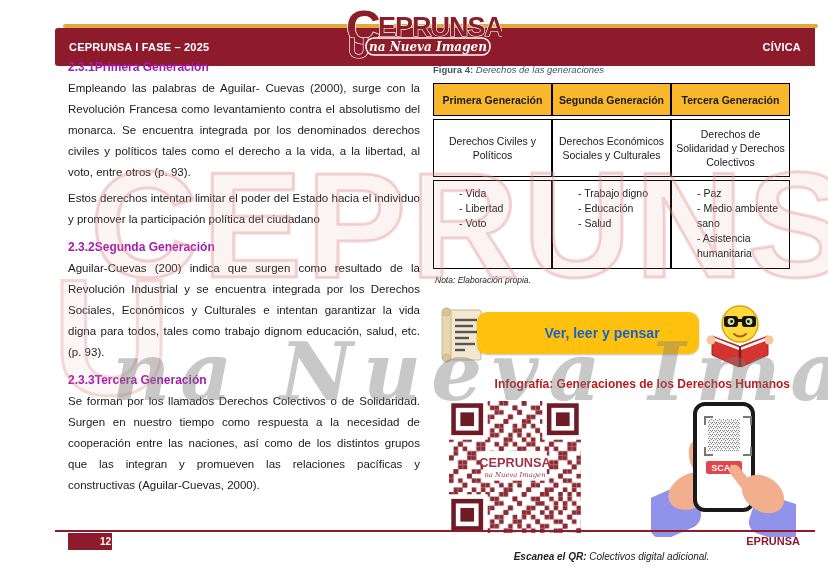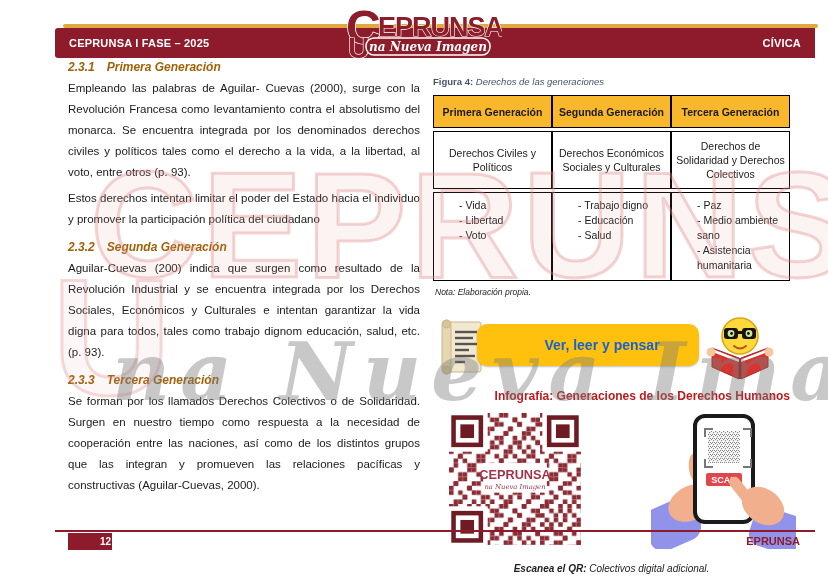--- a/index.html
+++ b/index.html
@@ -22,30 +22,30 @@
     color:rgba(226,139,139,0.08); -webkit-text-stroke:3px rgba(226,139,139,0.32);
   }
   .wm-script {
     position:absolute; left:112px; top:332px; font-family:"DejaVu Serif", serif;
     font-style:italic; font-weight:bold; font-size:80px; line-height:1;
     letter-spacing:10px; color:rgba(125,125,125,0.42); white-space:nowrap;
   }
 
   
   .gold-line { position:absolute; left:63px; right:10px; top:24px; height:4px; background:#E0A93E; border-radius:2px; z-index:1; }
-  .top-bar { position:absolute; left:55px; right:13px; top:28px; height:30px; background:#8E1B2B; border-radius:3px 0 0 3px; z-index:2;
+  .top-bar { position:absolute; left:55px; right:13px; top:28px; height:38px; background:#8E1B2B; border-radius:3px 0 0 3px; z-index:2;
              display:flex; align-items:center; justify-content:space-between; padding:4px 14px;
              color:#fff; font-weight:bold; font-size:11px; letter-spacing:.2px; }
   .logo-wrap { position:absolute; left:50%; top:2px; transform:translateX(-50%); z-index:4; }
 
   
   .col-left  { position:absolute; left:68px;  top:60px; width:352px; z-index:2; }
-  .col-right { position:absolute; left:433px; top:76px; width:357px; z-index:2; }
-
-  .sec-head { display:flex; gap:12px; font-weight:bold; font-size:12px; margin:10px 0 3px; color:#a16207;font-style:italic; }
+  .col-right { position:absolute; left:433px; top:64px; width:357px; z-index:2; }
+
+  .sec-head { display:flex; gap:0; font-weight:bold; font-size:12px; margin:10px 0 3px; color:#a21caf; }
   .col-left p { font-size:11.5px; line-height:21px; text-align:justify; margin:4px 0 5px; }
   .sec-head:first-child { margin-top:0; }
 
   
   .fig-caption { font-size:9.5px; color:#44546A; margin-bottom:5px; }
   .fig-caption .lbl { font-weight:bold; }
   .fig-caption .cap { font-style:italic; }
   table.gen { width:100%; border-collapse:separate; border-spacing:0 3px; table-layout:fixed; }
   table.gen th { background:#F9B72B; border:1.5px solid #000; font-size:10.5px; font-weight:bold;
                  text-align:center; padding:4px 3px; height:33px; }

